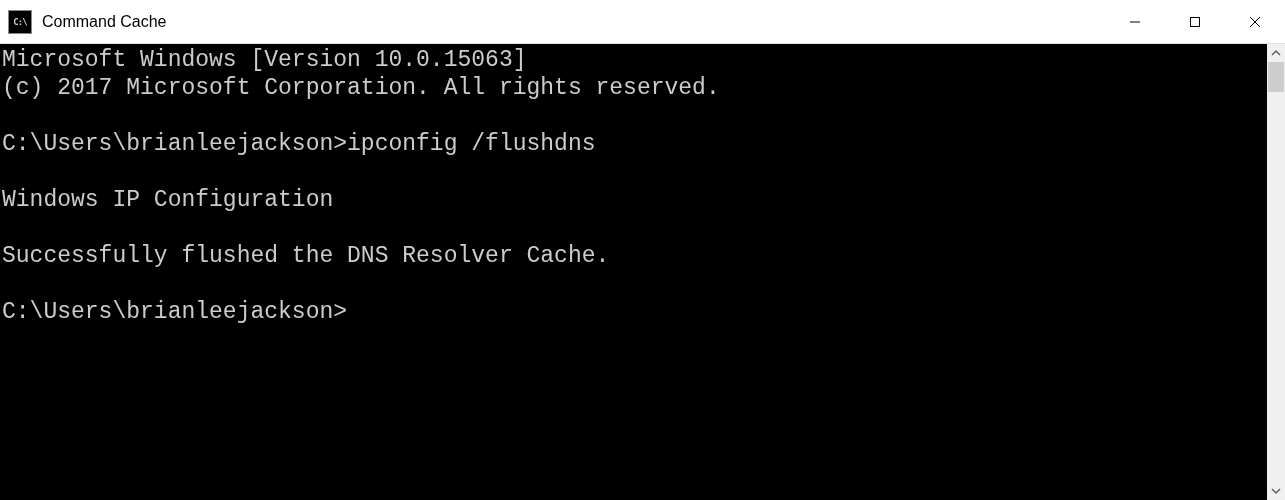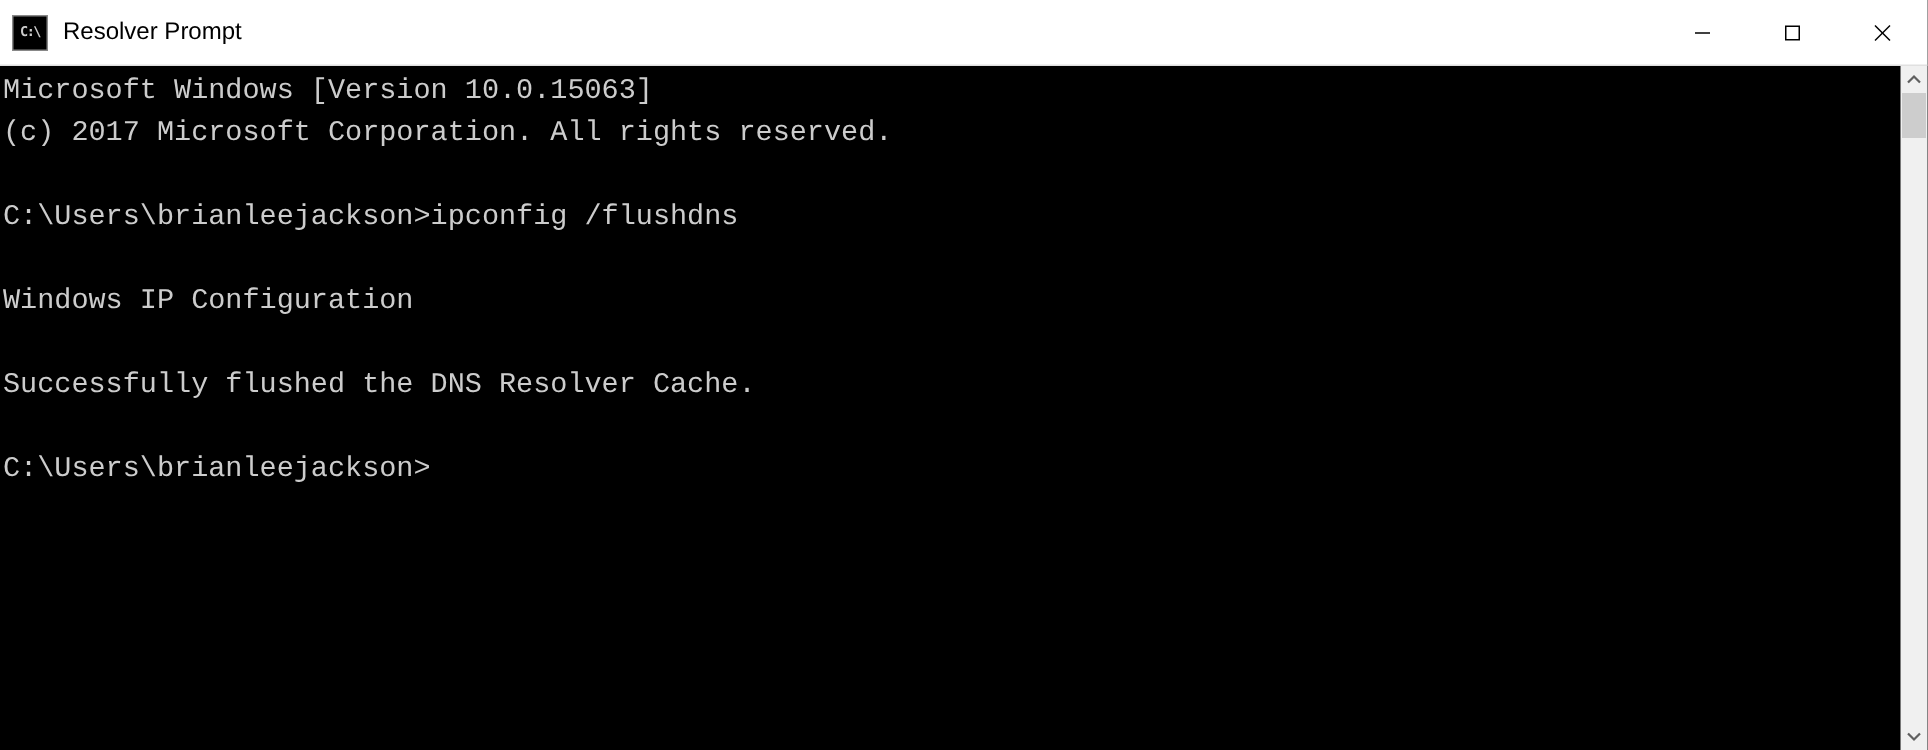--- a/index.html
+++ b/index.html
@@ -69,21 +69,21 @@
     .terminal-area {
       flex: 1;
       display: flex;
       background: #000;
     }
     .terminal {
       flex: 1;
       background: #000;
       color: #cccccc;
       font-family: "Consolas", "Courier New", monospace;
-      font-size: 19px;
+      font-size: 23px;
       line-height: 28px;
       white-space: pre;
       padding: 2px 0 0 2px;
       overflow: hidden;
     }
     .terminal .line {
       display: block;
     }
     .scrollbar {
       width: 18px;
@@ -117,21 +117,21 @@
       flex-direction: column;
     }
   </style>
 </head>
 <body>
 
 <div class="titlebar">
   <div class="app-icon">
     <span>C:\</span>
   </div>
-  <div class="title-text">Resolver Prompt</div>
+  <div class="title-text">Command Cache</div>
   <div class="titlebar-spacer"></div>
   <div class="window-controls">
     <div class="window-btn">
       <svg viewBox="0 0 12 12">
           <line x1="1" y1="6" x2="11" y2="6"></line>
         </svg>
     </div>
     <div class="window-btn">
       <svg viewBox="0 0 12 12">
           <rect x="1.5" y="1.5" width="9" height="9"></rect>

